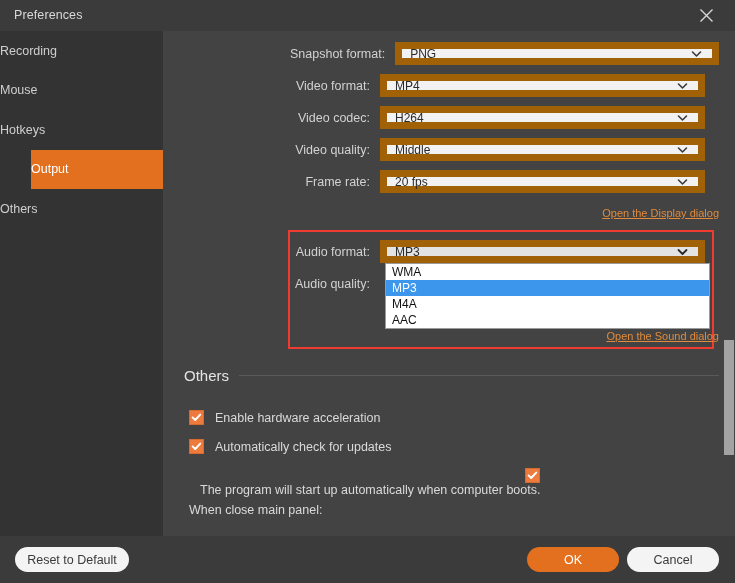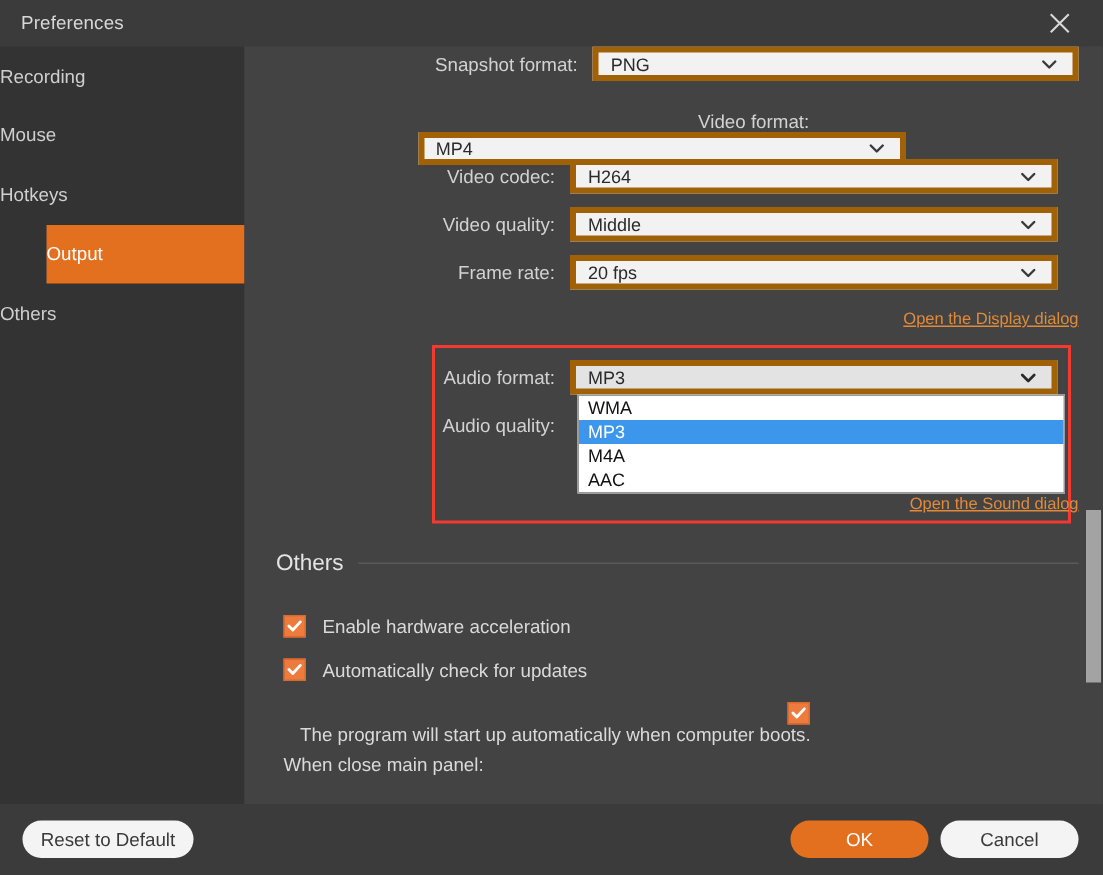--- a/index.html
+++ b/index.html
@@ -73,21 +73,21 @@
     text-align: right;
     padding-right: 10px;
     font-size: 12.5px;
     color: #d2d2d2;
     white-space: nowrap;
   }
   .select {
     position: relative;
     width: 325px; height: 23px;
     background: #f2f2f2;
-    border: 4px solid #a16207;
+    border: 7px solid #a16207;
     display: flex; align-items: center;
     padding-left: 8px;
     font-size: 12px;
     color: #2a2a2a;
     cursor: pointer;
   }
   .select.open { background: #e3e3e3; }
   .chev {
     position: absolute; right: 9px; top: 50%;
     transform: translateY(-50%);
@@ -237,33 +237,33 @@
     <div class="side-item active">
       <span>Output</span>
     </div>
     <div class="side-item">
       <span>Others</span>
     </div>
   </div>
 
   <div class="content">
 
-    <div class="row" style="top:0;padding-left:16px;">
+    <div class="row" style="top:11px;padding-left:16px;">
       <div class="lbl">Snapshot format:</div>
       <div class="select">
         <span>PNG</span>
         <span class="chev">
           <svg width="13" height="13" viewBox="0 0 13 13">
               <path d="M2.5 4.5 L6.5 8.5 L10.5 4.5" stroke="#3a3a3a" stroke-width="1.6" fill="none" stroke-linecap="round" stroke-linejoin="round"></path>
             </svg>
         </span>
       </div>
     </div>
 
-    <div class="row" style="top:43px;flex-direction:column;">
+    <div class="row" style="top:43px;">
       <div class="lbl">Video format:</div>
       <div class="select">
         <span>MP4</span>
         <span class="chev">
           <svg width="13" height="13" viewBox="0 0 13 13">
               <path d="M2.5 4.5 L6.5 8.5 L10.5 4.5" stroke="#3a3a3a" stroke-width="1.6" fill="none" stroke-linecap="round" stroke-linejoin="round"></path>
             </svg>
         </span>
       </div>
     </div>

